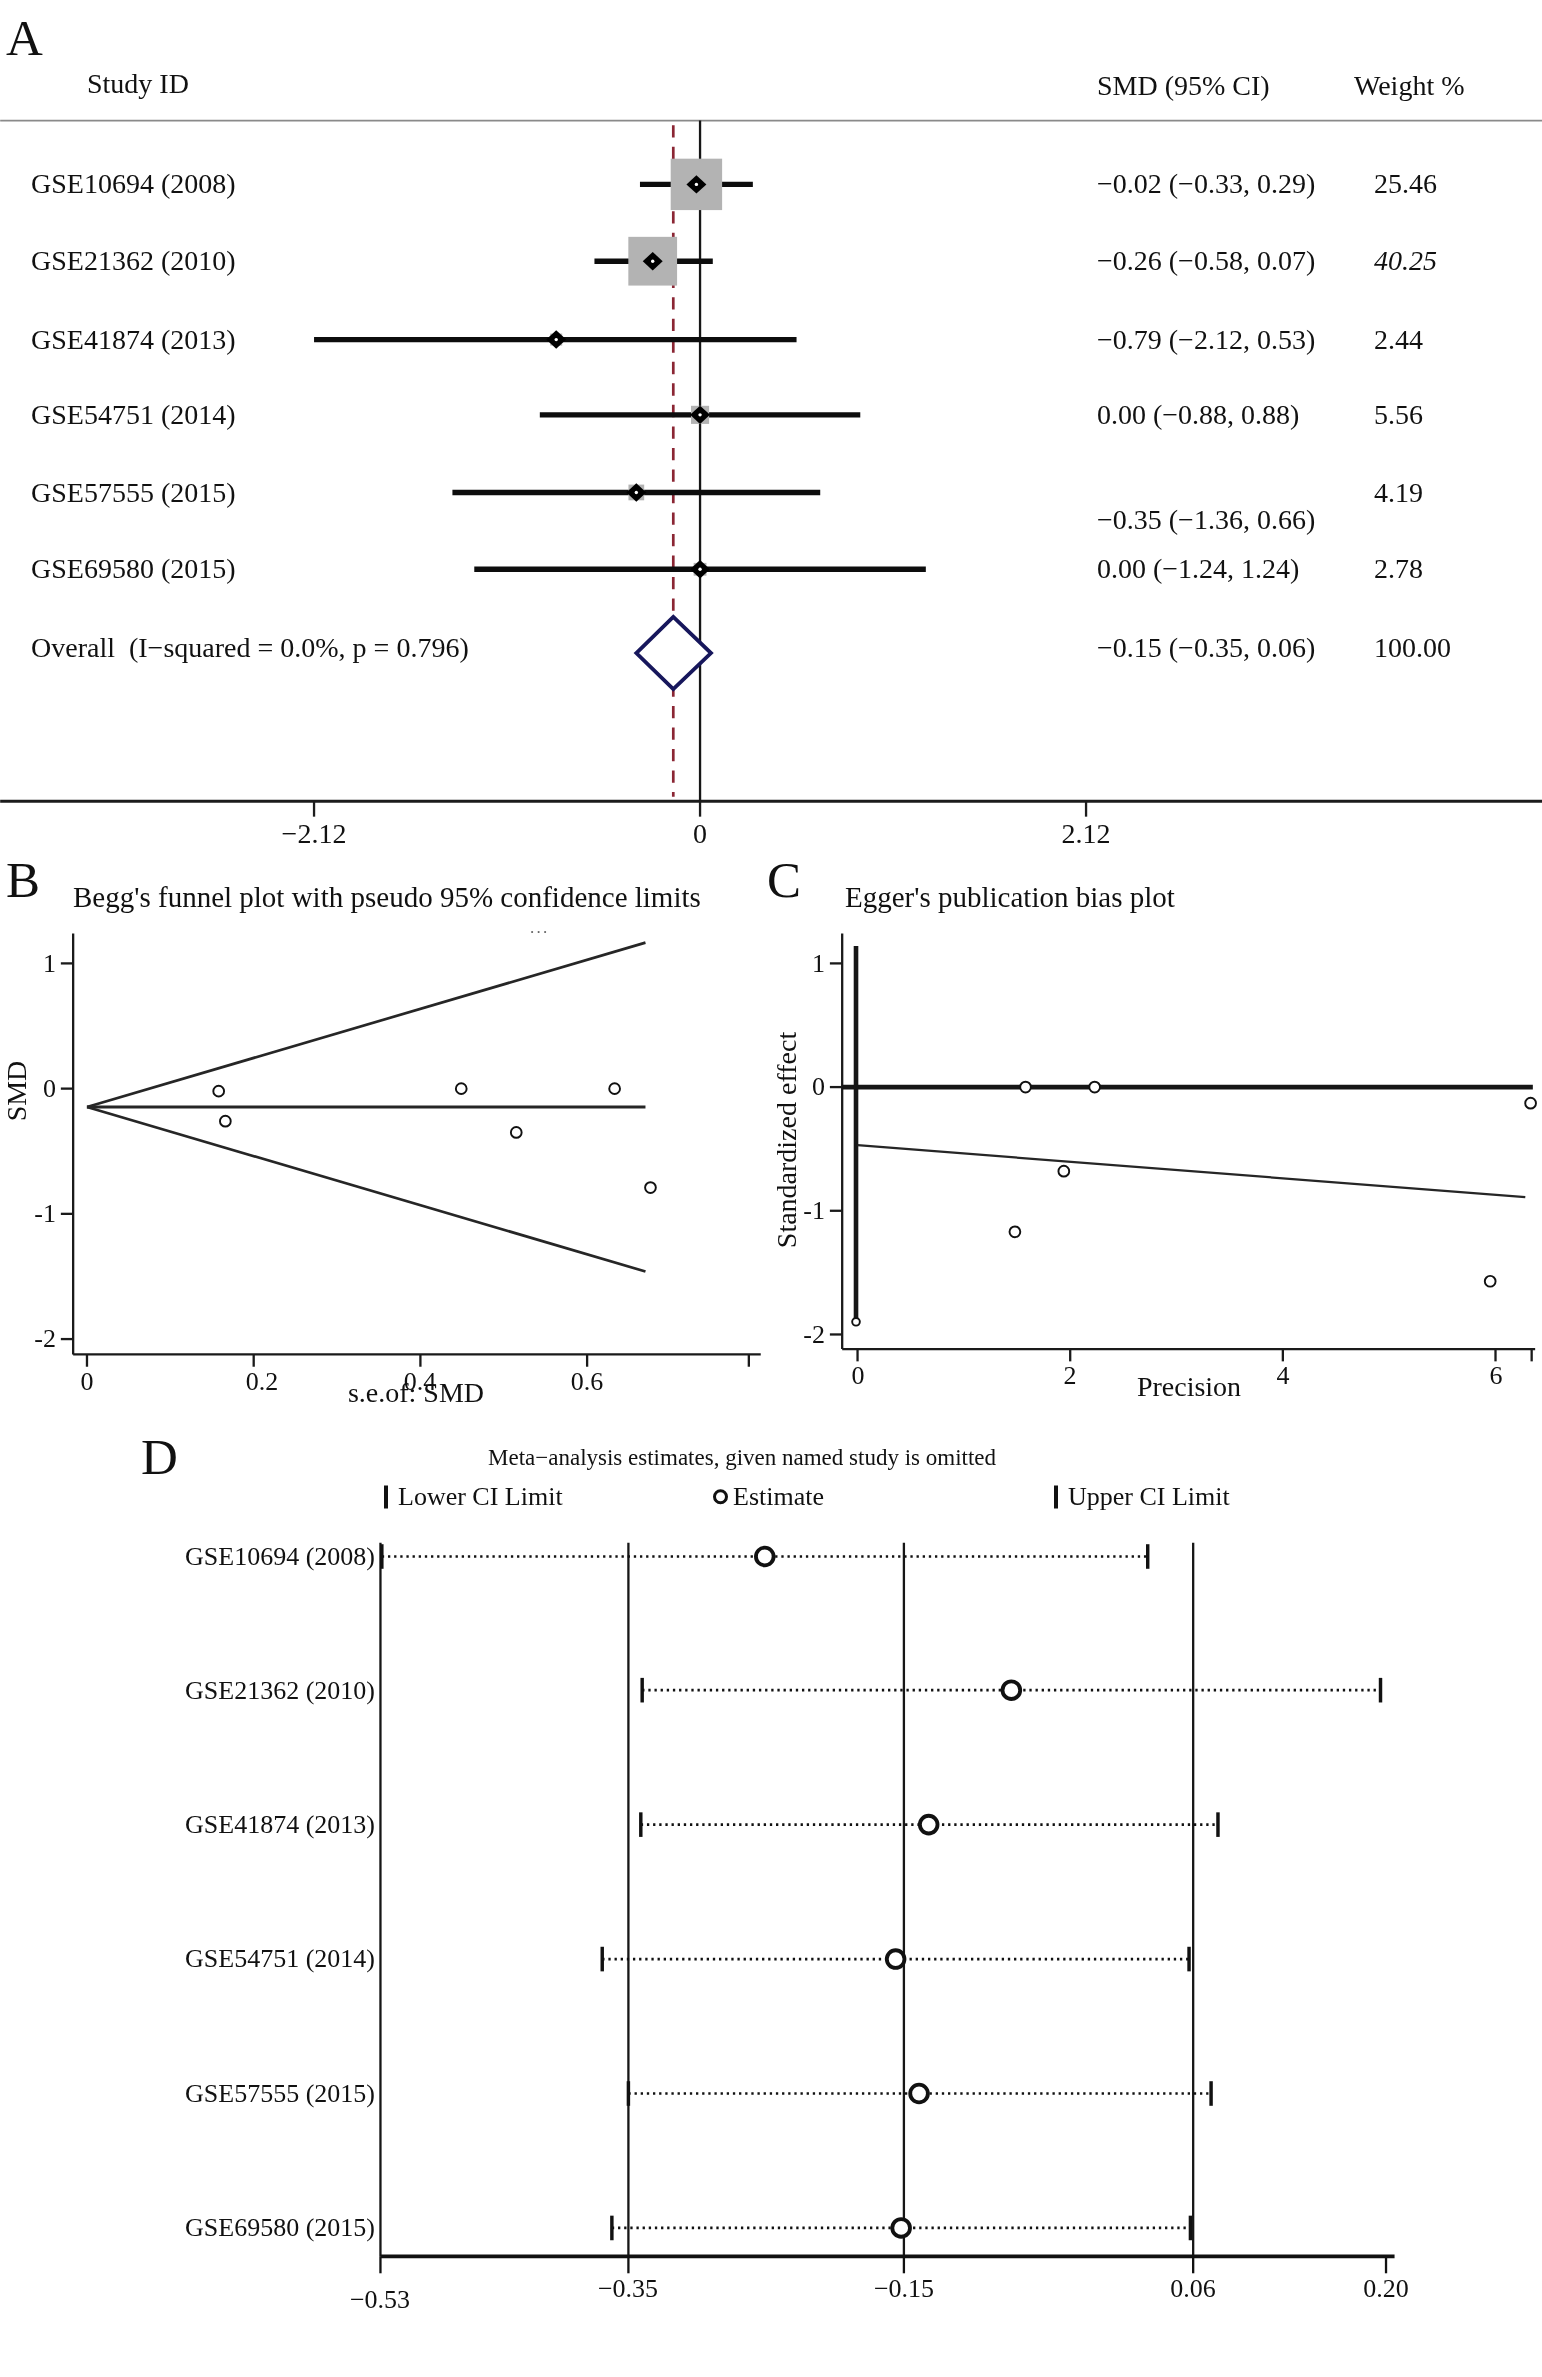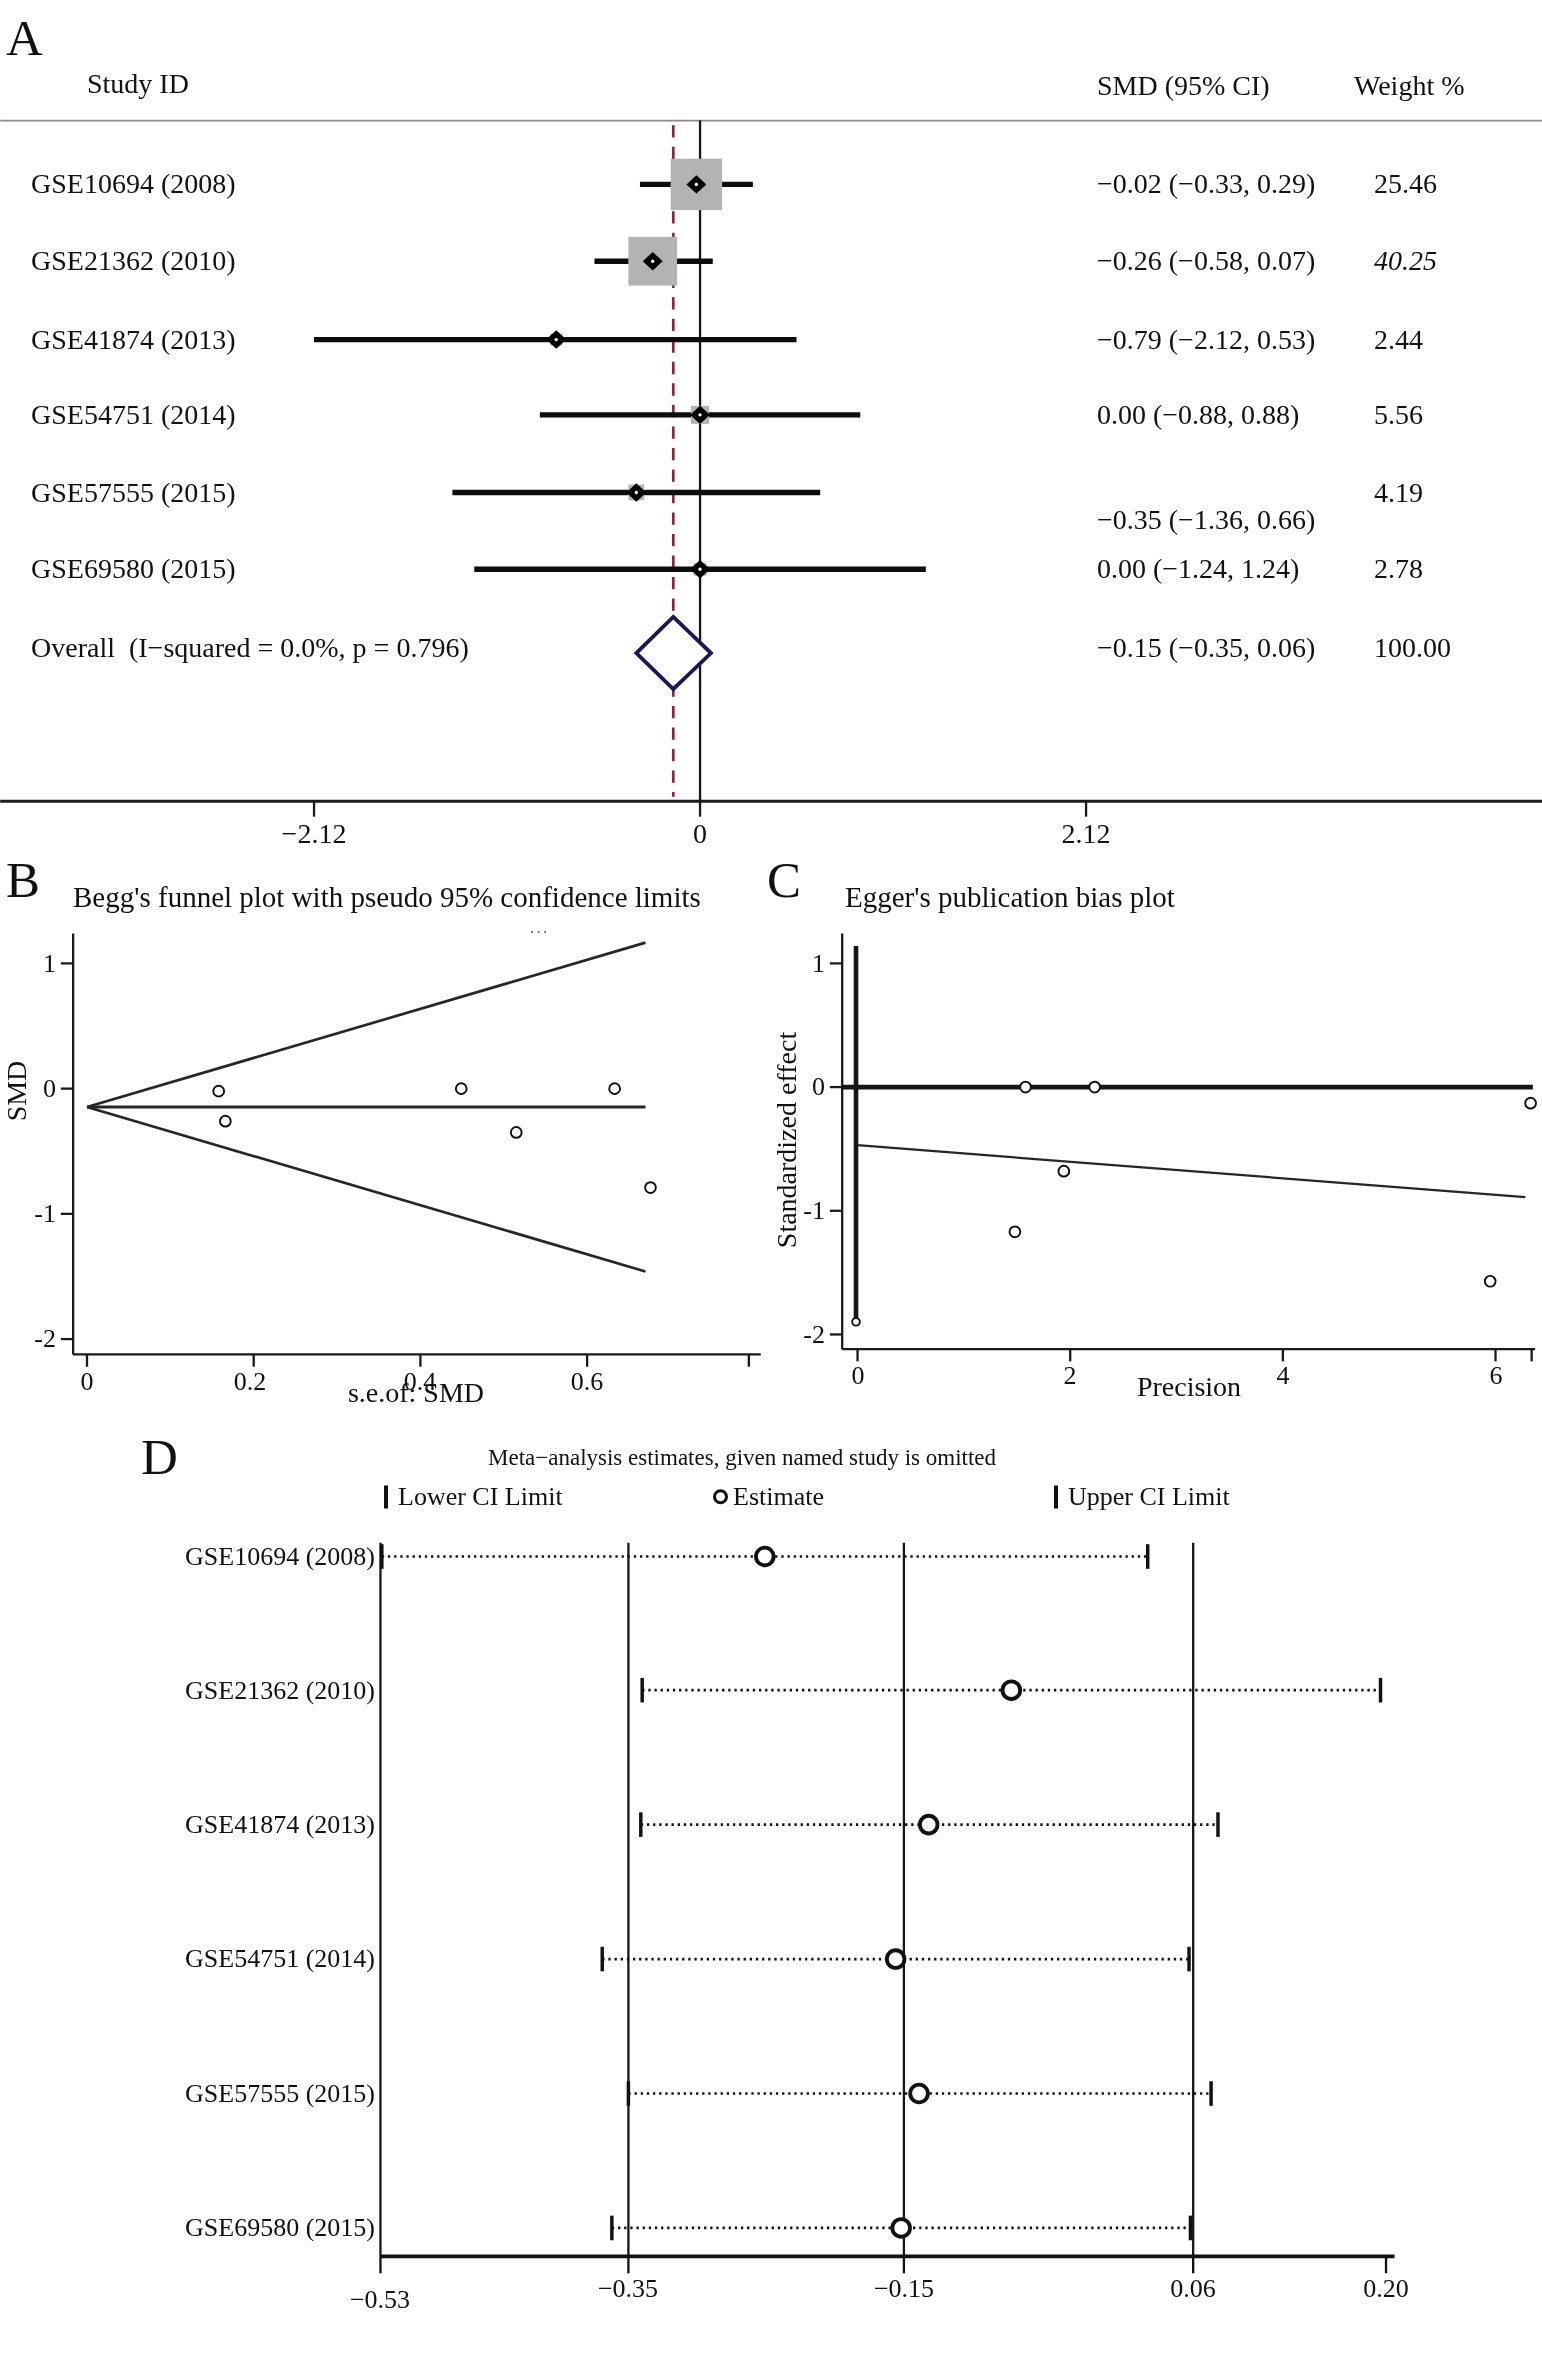--- a/index.html
+++ b/index.html
@@ -156,21 +156,21 @@
       <div class="lbl f36 l" style="left: 1097px; top: 493px; margin-top: 27px;">−0.35 (−1.36, 0.66)</div>
       <div class="lbl f36 l" style="left: 1374px; top: 493px;">4.19</div>
       <div class="lbl f36 l" style="left: 31px; top: 569px;">GSE69580 (2015)</div>
       <div class="lbl f36 l" style="left: 1097px; top: 569px;">0.00 (−1.24, 1.24)</div>
       <div class="lbl f36 l" style="left: 1374px; top: 569px;">2.78</div>
       <div class="lbl f34 r" style="left: 56px; top: 964px;">1</div>
       <div class="lbl f34 r" style="left: 56px; top: 1089px;">0</div>
       <div class="lbl f34 r" style="left: 56px; top: 1214px;">-1</div>
       <div class="lbl f34 r" style="left: 56px; top: 1339px;">-2</div>
       <div class="lbl f34 cx" style="left: 87px; top: 1368px;">0</div>
-      <div class="lbl f34 cx" style="left: 250px; top: 1368px;">0.2</div>
+      <div class="lbl f34 cx" style="left: 262px; top: 1368px;">0.2</div>
       <div class="lbl f34 cx" style="left: 420px; top: 1368px;">0.4</div>
       <div class="lbl f34 cx" style="left: 587px; top: 1368px;">0.6</div>
       <div class="lbl f34 r" style="left: 825px; top: 964px;">1</div>
       <div class="lbl f34 r" style="left: 825px; top: 1087px;">0</div>
       <div class="lbl f34 r" style="left: 825px; top: 1211px;">-1</div>
       <div class="lbl f34 r" style="left: 825px; top: 1335px;">-2</div>
       <div class="lbl f34 cx" style="left: 858px; top: 1362px;">0</div>
       <div class="lbl f34 cx" style="left: 1070px; top: 1362px;">2</div>
       <div class="lbl f34 cx" style="left: 1283px; top: 1362px;">4</div>
       <div class="lbl f34 cx" style="left: 1496px; top: 1362px;">6</div>

